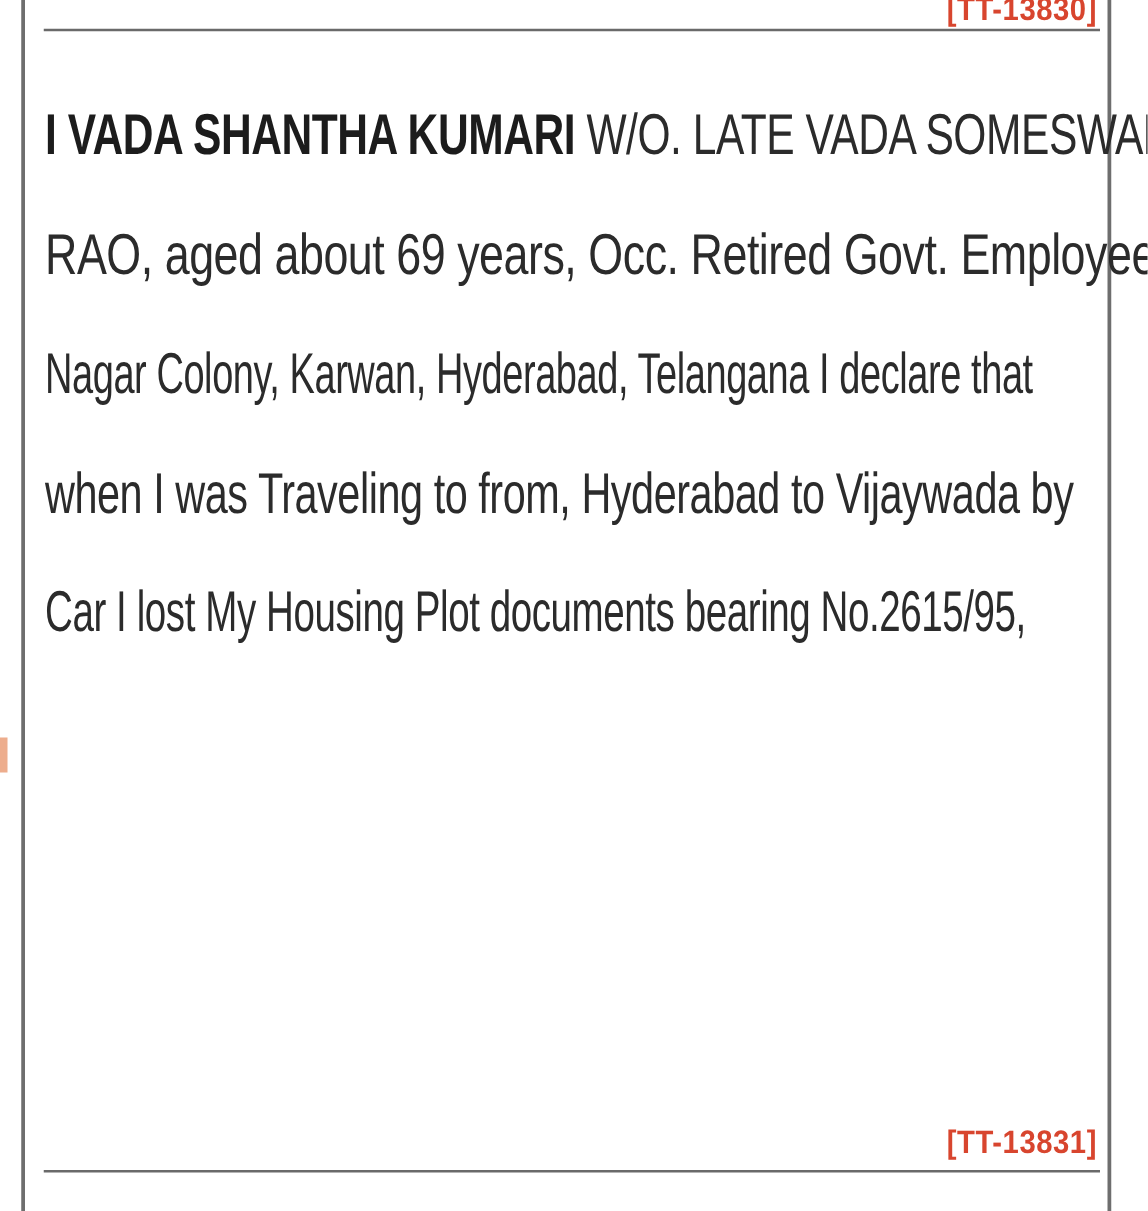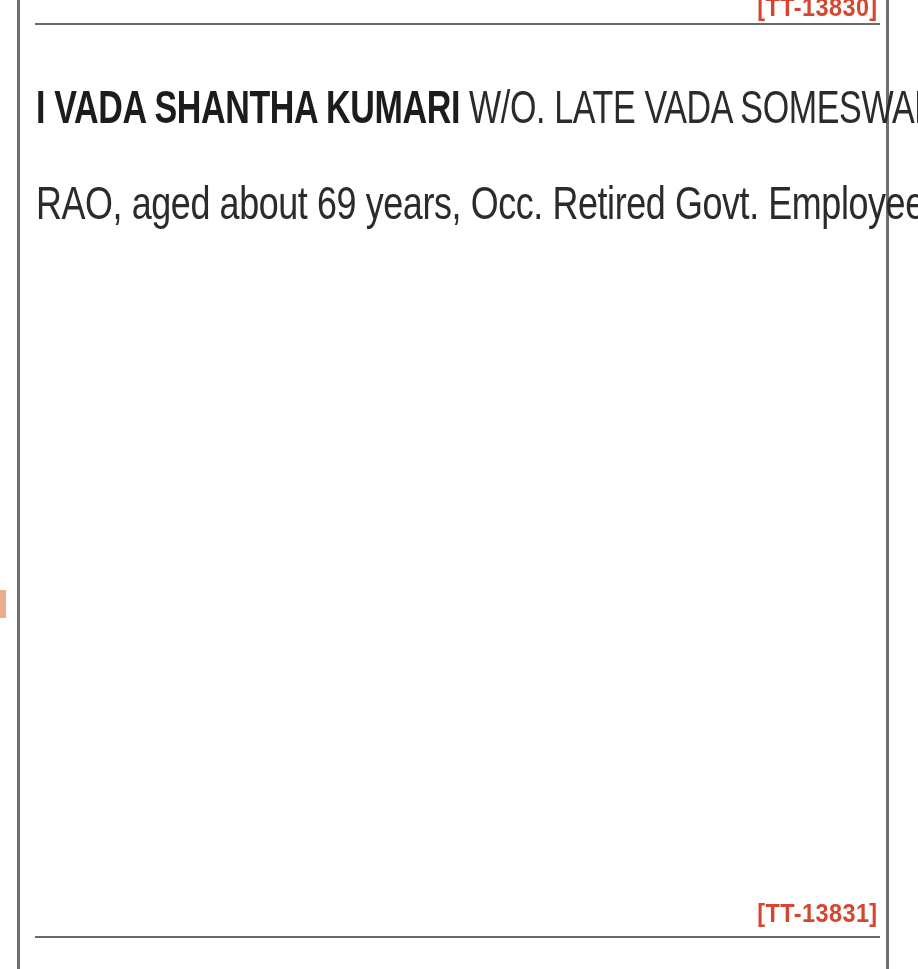--- a/index.html
+++ b/index.html
@@ -93,16 +93,25 @@
 
 <div class="body-text">
   <div class="line">
     <span class="inner" style="transform:scaleX(0.74);">
       <span class="bold">I VADA SHANTHA KUMARI</span><span> W/O. LATE VADA SOMESWARA</span>
     </span>
   </div>
   <div class="line">
     <span class="inner" style="transform:scaleX(0.78);">RAO, aged about 69 years, Occ. Retired Govt. Employee,</span>
   </div>
+  <div class="line">
+    <span class="inner" style="transform:scaleX(0.66);">Nagar Colony, Karwan, Hyderabad, Telangana I declare that</span>
+  </div>
+  <div class="line">
+    <span class="inner" style="transform:scaleX(0.72);">when I was Traveling to from, Hyderabad to Vijaywada by</span>
+  </div>
+  <div class="line">
+    <span class="inner" style="transform:scaleX(0.67);">Car I lost My Housing Plot documents bearing No.2615/95,</span>
+  </div>
 </div>
 
 <div class="ref bottom">[TT-13831]</div>
 <div class="rule bottom"></div>
 
 </body></html>

